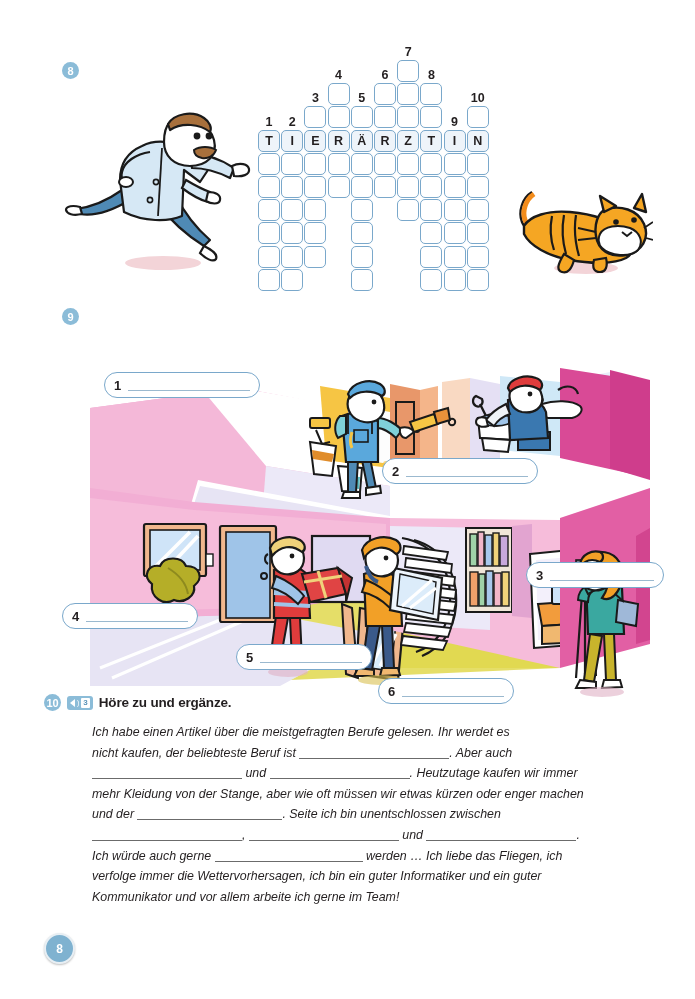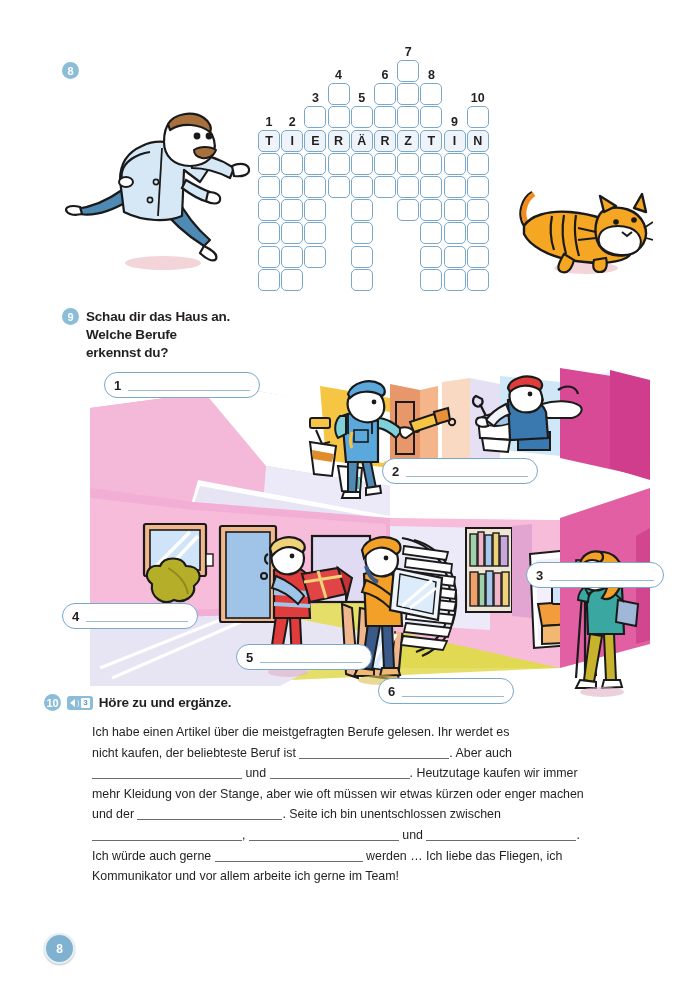--- a/index.html
+++ b/index.html
@@ -72,21 +72,21 @@
     border-right:5px solid #ffffff;
   }
   .audio .wv{color:#ffffff;font-size:7px;line-height:1;}
   .audio .tn{
     background:#ffffff;color:#5a93b8;font-size:8px;font-weight:bold;
     border-radius:1px;padding:0 2px;line-height:10px;
   }
 
   #ex10body{
     left:92px;top:722px;width:540px;
-    font-size:12.4px;color:#231f20;line-height:20.6px;
+    font-size:12.4px;color:#231f20;line-height:20.6px;font-style:italic;
   }
   #ex10body p{margin:0;}
   .blank{
     display:inline-block;border-bottom:1.1px solid #6b6b6b;
     vertical-align:-2px;height:13px;
   }
 
   
   #pagenum{
     left:44px;top:933px;width:27px;height:27px;border-radius:50%;
@@ -258,25 +258,20 @@
     <path d="M126 26 L134 12 L138 30 Z" fill="#f5a623" stroke="#1a1a1a" stroke-width="2.4" stroke-linejoin="round"></path>
     <path d="M92 52 C96 44 110 42 122 46 C132 50 136 60 130 68 C122 76 102 74 94 66 C90 62 90 56 92 52 Z" fill="#ffffff" stroke="#1a1a1a" stroke-width="2"></path>
     <circle cx="108" cy="40" r="2.8" fill="#1a1a1a"></circle>
     <circle cx="126" cy="38" r="2.8" fill="#1a1a1a"></circle>
     <path d="M114 50 L119 54 L124 50" fill="none" stroke="#1a1a1a" stroke-width="2"></path>
     <path d="M88 50 L70 46 M88 56 L70 58 M136 46 L145 40 M138 56 L145 58" stroke="#1a1a1a" stroke-width="1.8" fill="none"></path>
   </svg>
 
   <div id="ex9head" class="abs">
     <div class="exnum">9</div>
-    <div class="extitle">
-      <div>Schau dir das Haus an.</div>
-      <div>Welche Berufe</div>
-      <div>erkennst du?</div>
-    </div>
   </div>
 
   <div id="house" class="abs">
     <svg viewBox="0 0 580 330" width="580" height="330">
 
       <path d="M0 222 L0 312 L200 312 L300 262 L300 222 Z" fill="#e0d84e" opacity=".85"></path>
       <path d="M300 225 L300 300 L470 300 L470 225 Z" fill="#e0d84e" opacity=".85"></path>
       <path d="M300 262 L470 262 L470 300 L200 312 Z" fill="#e0d84e" opacity=".85"></path>
 
       <path d="M0 252 L0 318 L190 318 L286 266 L150 240 Z" fill="#e7e4f4"></path>
@@ -559,18 +554,19 @@
   </div>
 
   <div id="ex10body" class="abs">
       <p><span>Ich habe einen Artikel über die meistgefragten Berufe gelesen. Ihr werdet es</span></p>
       <p><span>nicht kaufen, der beliebteste Beruf ist </span><span class="blank" style="width: 150px;"></span><span>. Aber auch</span></p>
       <p><span class="blank" style="width: 150px;"></span><span> und </span><span class="blank" style="width: 140px;"></span><span>. Heutzutage kaufen wir immer</span></p>
       <p><span>mehr Kleidung von der Stange, aber wie oft müssen wir etwas kürzen oder enger machen</span></p>
       <p><span>und der </span><span class="blank" style="width: 145px;"></span><span>. Seite ich bin unentschlossen zwischen</span></p>
       <p><span class="blank" style="width: 150px;"></span><span>, </span><span class="blank" style="width: 150px;"></span><span> und </span><span class="blank" style="width: 150px;"></span><span>.</span></p>
       <p><span>Ich würde auch gerne </span><span class="blank" style="width: 148px;"></span><span> werden … Ich liebe das Fliegen, ich</span></p>
+      <p><span>verfolge immer die Wettervorhersagen, ich bin ein guter Informatiker und ein guter</span></p>
       <p><span>Kommunikator und vor allem arbeite ich gerne im Team!</span></p>
     </div>
 
   <div id="pagenum" class="abs">8</div>
 
 </div>
 
 </body></html>

